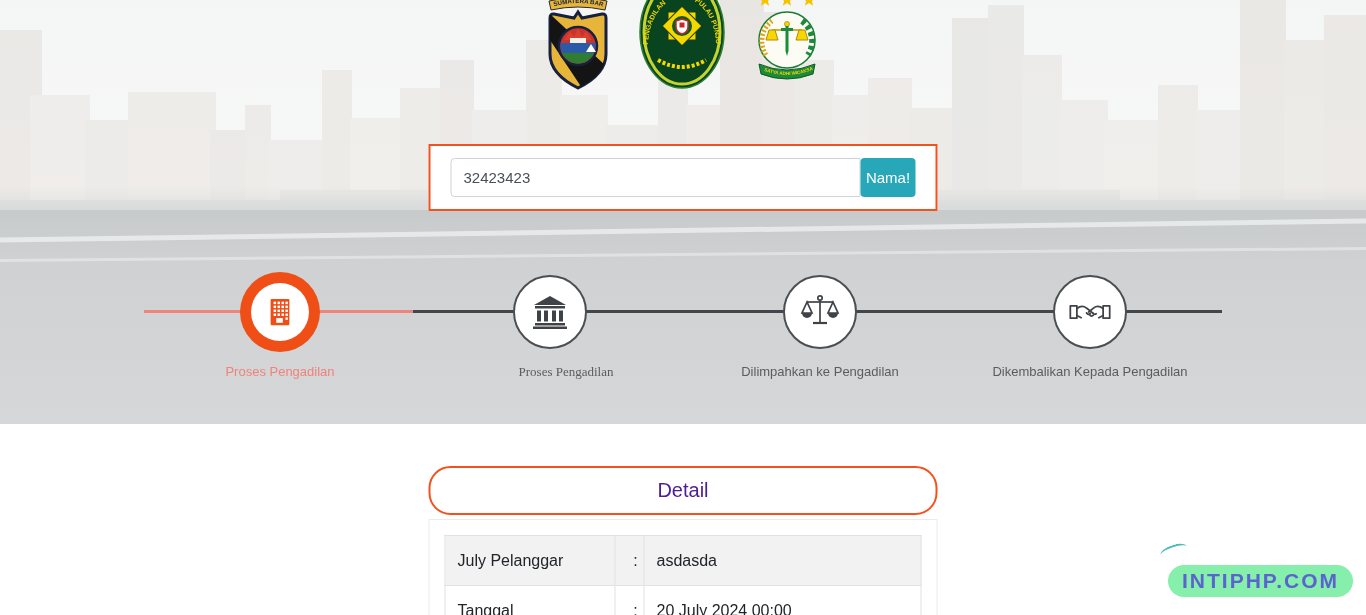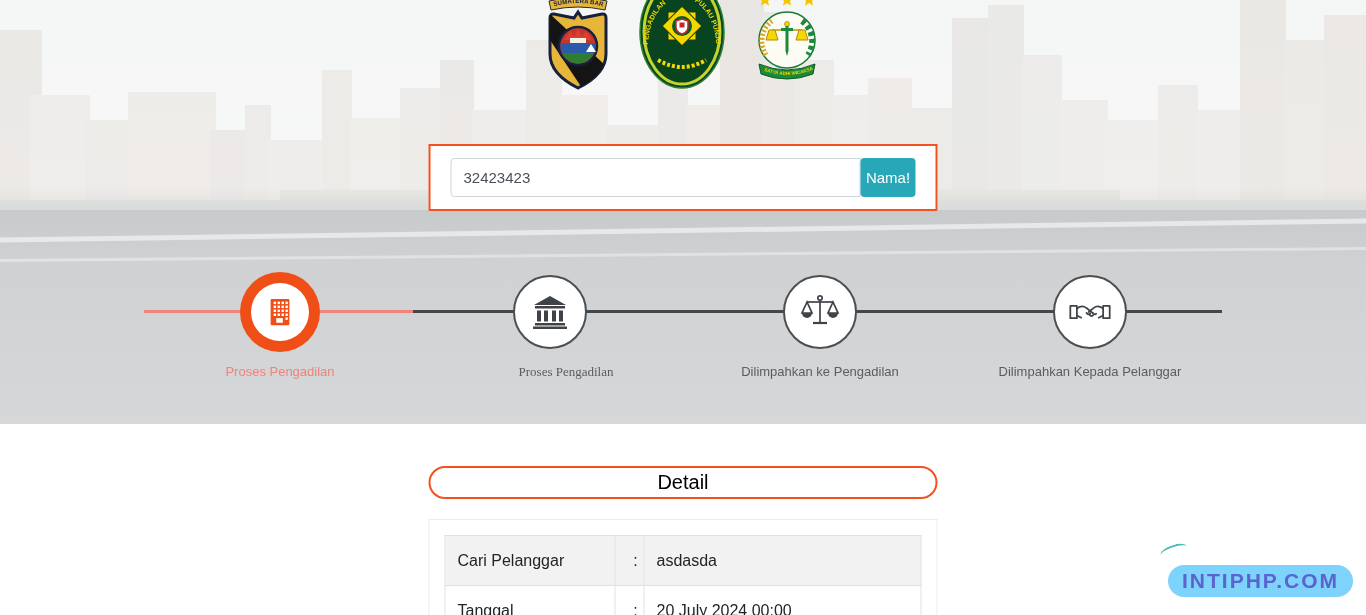--- a/index.html
+++ b/index.html
@@ -48,40 +48,40 @@
   .step-circle.active .inner { width:58px; height:58px; border-radius:50%; background:#fff; display:flex; align-items:center; justify-content:center; }
   .step-circle.idle { width:74px; height:74px; top:275px; border:2px solid #4b4f52; }
   .c1 { left:240px; } .c2 { left:513px; } .c3 { left:783px; } .c4 { left:1053px; }
   .step-label { position:absolute; top:364px; width:260px; text-align:center; font-size:13px; color:#5a5d60; }
   .step-label.active { color:#f0837b; }
   .l1 { left:150px; } .l2 { left:436px;font-family:Liberation Serif, serif; } .l3 { left:690px; } .l4 { left:960px; }
 
   
   .detail-pill {
     position:absolute; top:466px; left:50%; transform:translateX(-50%);
-    width:509px; height:33px; border:2px solid #f4511e; border-radius:22px;
+    width:509px; height:49px; border:2px solid #f4511e; border-radius:22px;
     background:#fff; display:flex; align-items:center; justify-content:center;
-    font-size:20px; color:#000000;
+    font-size:20px; color:#4c1d95;
   }
   .detail-card {
     position:absolute; top:519px; left:50%; transform:translateX(-50%);
     width:509px; height:150px; background:#fff; border:1px solid #ececec; padding:15px;
   }
   table.detail-table { width:100%; border-collapse:collapse; font-size:16px; color:#212529; }
   table.detail-table td { border:1px solid #dee2e6; height:50px; padding-left:12px; }
   table.detail-table tr.odd td { background:#f2f2f2; }
   td.col-label { width:170px; }
   td.col-colon { width:29px; text-align:center; padding-left:0; }
 
   
   .wm-swoosh { position:absolute; top:545px; right:178px; width:28px; height:12px;
     border-top:2px solid #49bdb3; border-radius:50%; transform:rotate(-18deg); }
   .wm-badge {
     position:absolute; top:565px; right:13px; width:185px; height:32px;
-    background:#7dd3fc; border-radius:16px; display:flex; align-items:center; justify-content:center;
+    background:#86efac; border-radius:16px; display:flex; align-items:center; justify-content:center;
     font-size:21px; font-weight:bold; letter-spacing:2px; color:#5b63cf; cursor:pointer;
   }
 </style>
 </head>
 <body>
 
 <div class="page">
 
   <div class="hero">
     <svg class="skyline" width="1366" height="210" viewBox="0 0 1366 210" preserveAspectRatio="none">
@@ -270,30 +270,30 @@
         <path d="M23.5 18 q2.2 3 4.4 0.4"></path>
         <path d="M27 16 q2 2.6 4 1"></path>
         <path d="M9 19 L14 21.5"></path>
         <path d="M39 19 L34 21.5"></path>
       </svg>
     </div>
 
     <div class="step-label active l1">Proses Pengadilan</div>
     <div class="step-label l2">Proses Pengadilan</div>
     <div class="step-label l3">Dilimpahkan ke Pengadilan</div>
-    <div class="step-label l4">Dilimpahkan Kepada Pelanggar</div>
+    <div class="step-label l4">Dikembalikan Kepada Pengadilan</div>
   </div>
 
   <div class="detail-pill">Detail</div>
 
   <div class="detail-card">
     <table class="detail-table">
       <tbody>
           <tr class="odd">
-        <td class="col-label">Cari Pelanggar</td>
+        <td class="col-label">July Pelanggar</td>
         <td class="col-colon">:</td>
         <td class="col-value">asdasda</td>
       </tr>
       <tr>
         <td class="col-label">Tanggal</td>
         <td class="col-colon">:</td>
         <td class="col-value">20 July 2024 00:00</td>
       </tr>
     </tbody>
       </table>

